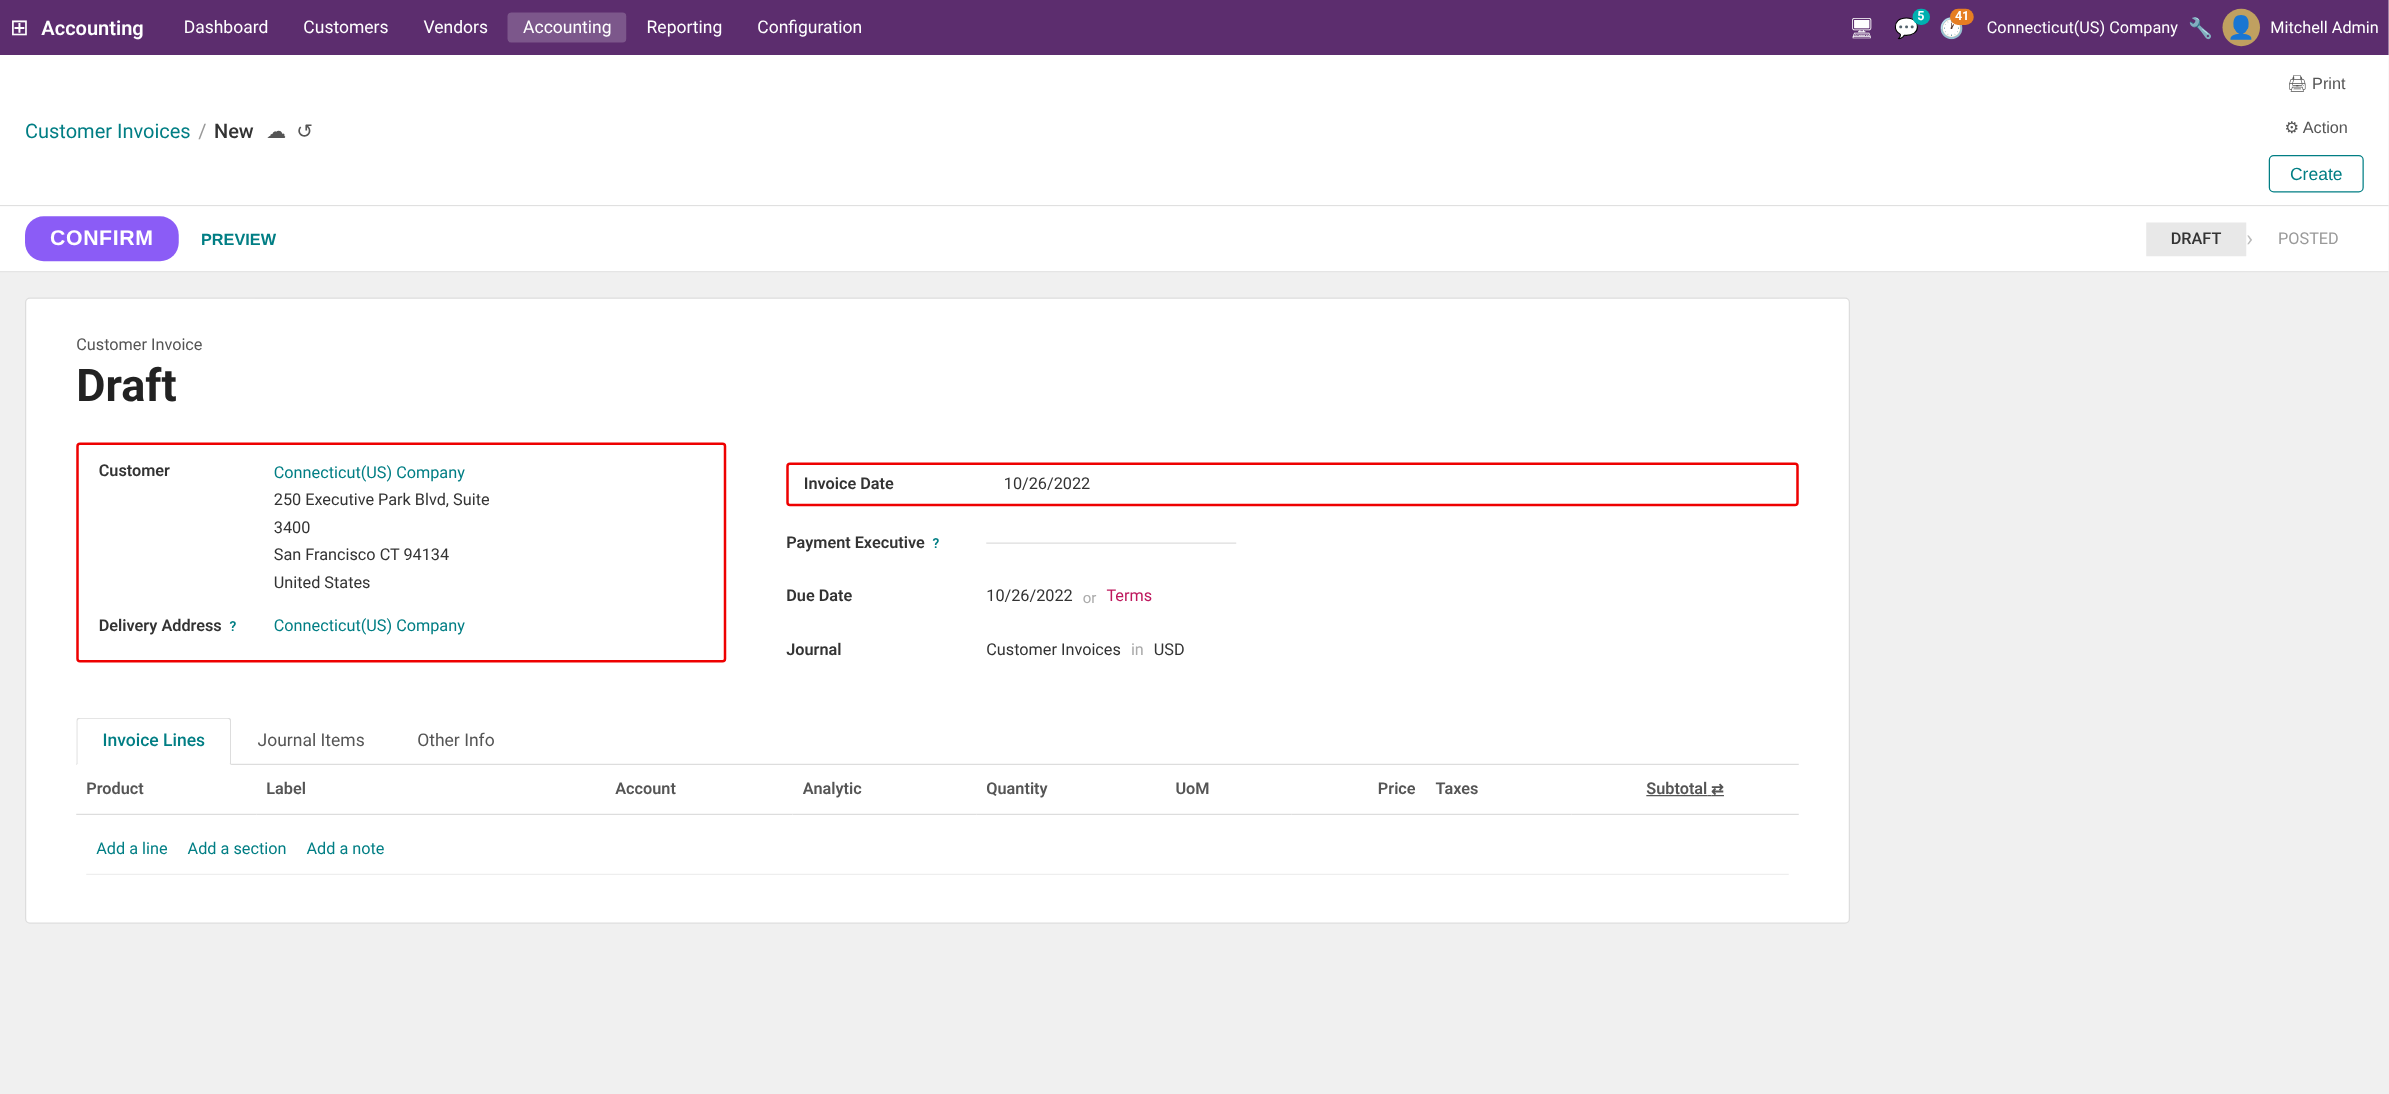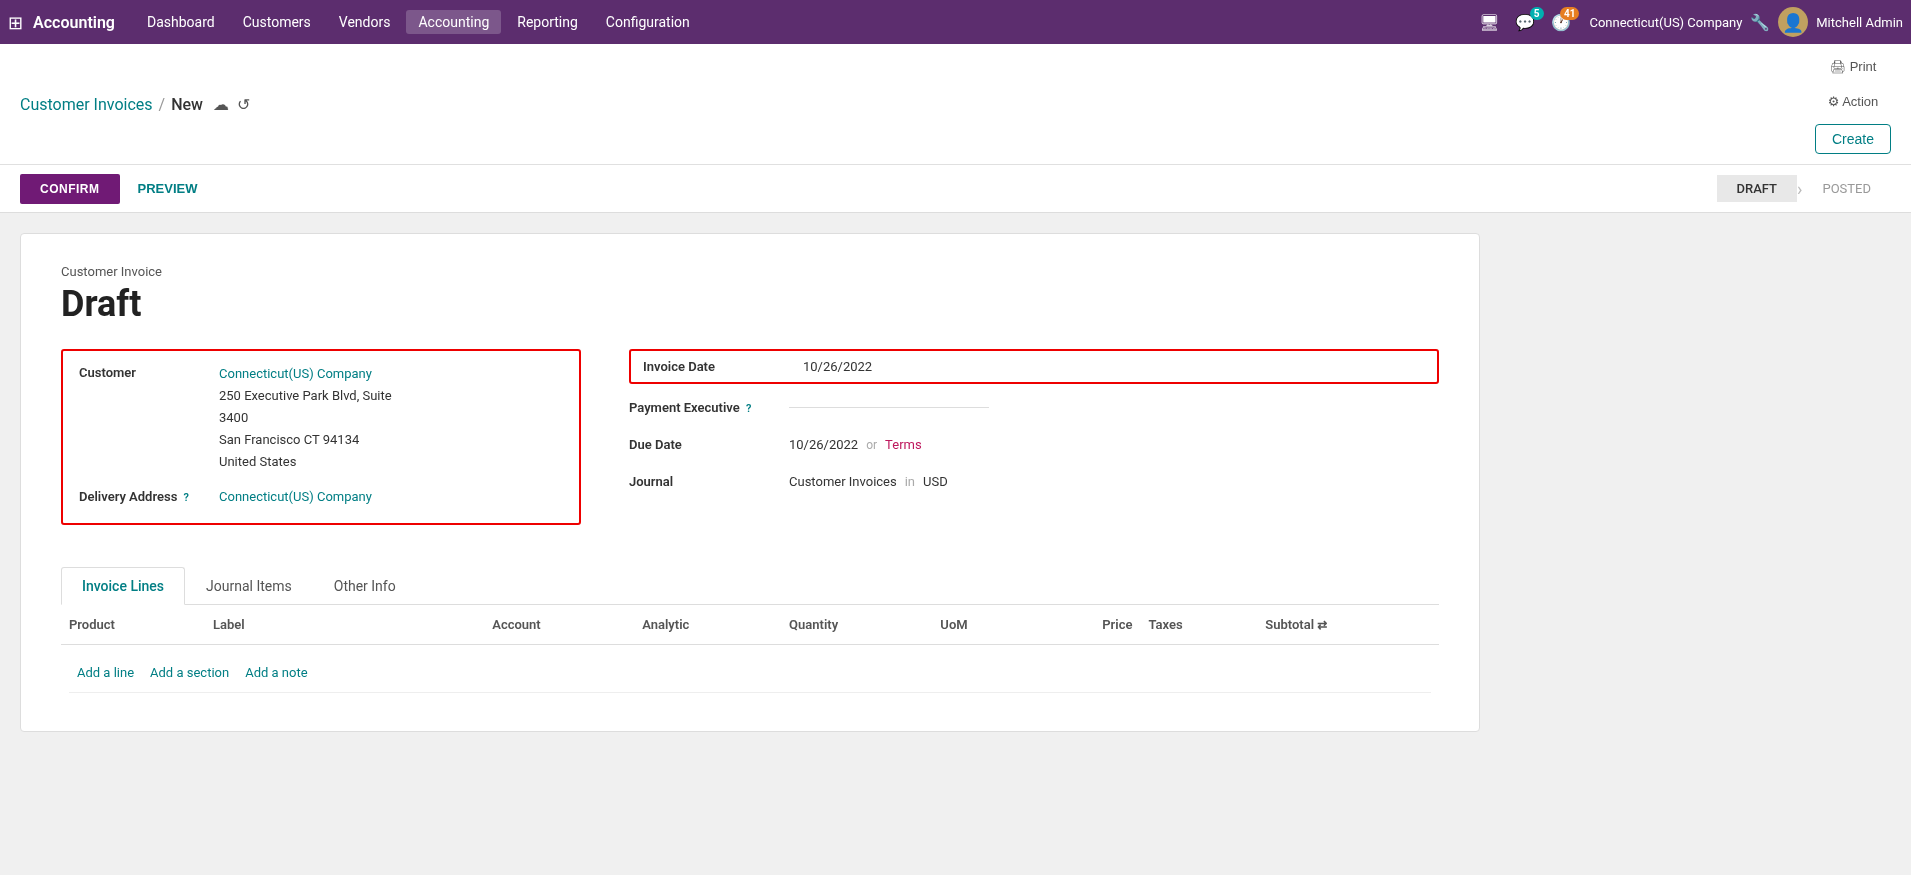--- a/index.html
+++ b/index.html
@@ -127,26 +127,26 @@
     .action-bar {
       background: #fff;
       border-bottom: 1px solid #ddd;
       padding: 8px 20px;
       display: flex;
       align-items: center;
       justify-content: space-between;
     }
     .action-bar-left { display: flex; align-items: center; gap: 8px; }
     .btn-confirm {
-      background: #701a75;
+      background: #8b5cf6;
       color: #fff;
       border: none;
-      border-radius: 2px;
+      border-radius: 15px;
       padding: 8px 20px;
-      font-size: 12px;
+      font-size: 17px;
       font-weight: 700;
       cursor: pointer;
       letter-spacing: 0.5px;
     }
     .btn-preview {
       background: none;
       border: none;
       color: #017e84;
       font-size: 13px;
       font-weight: 600;
@@ -236,20 +236,21 @@
       font-size: 13px;
       line-height: 1.7;
     }
 
     
     .right-field-row {
       display: flex;
       align-items: center;
       margin-bottom: 10px;
       padding: 6px 0;
+      margin-top: 16px;
     }
     .right-field-label {
       font-weight: 600;
       color: #333;
       min-width: 160px;
       font-size: 13px;
     }
     .right-field-value {
       color: #333;
       font-size: 13px;
@@ -466,21 +467,21 @@
       <thead>
         <tr>
           <th>Product</th>
           <th style="min-width:120px;">Label</th>
           <th>Account</th>
           <th>Analytic</th>
           <th>Quantity</th>
           <th>UoM</th>
           <th style="text-align:right;">Price</th>
           <th>Taxes</th>
-          <th style="text-align:left;"><span>Subtotal</span> <span class="subtotal-icon">⇄</span></th>
+          <th style="text-align:center;text-decoration:underline;"><span>Subtotal</span> <span class="subtotal-icon">⇄</span></th>
         </tr>
       </thead>
       <tbody>
         <tr>
           <td colspan="9">
             <div class="add-links">
               <a class="add-link">Add a line</a>
               <a class="add-link">Add a section</a>
               <a class="add-link">Add a note</a>
             </div>

